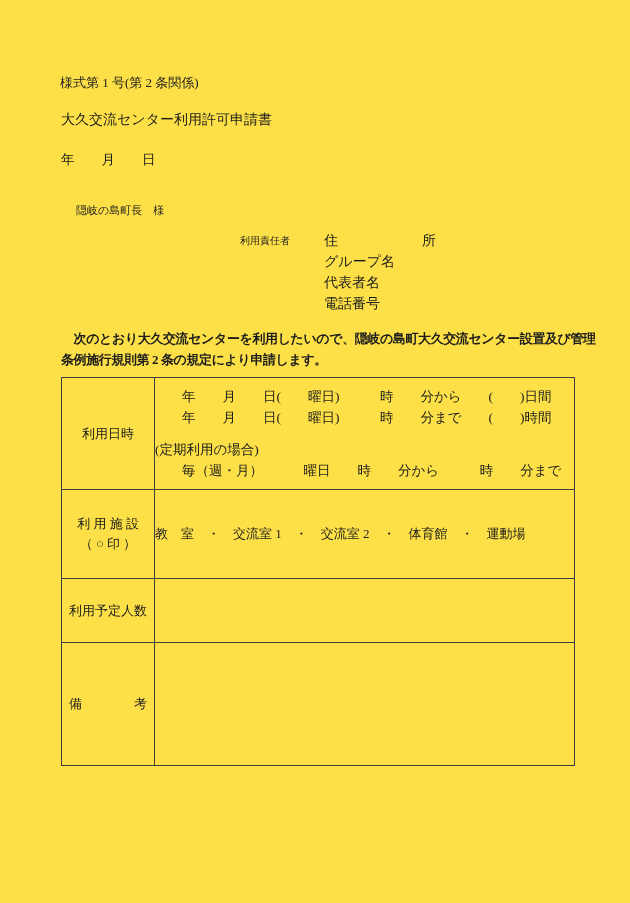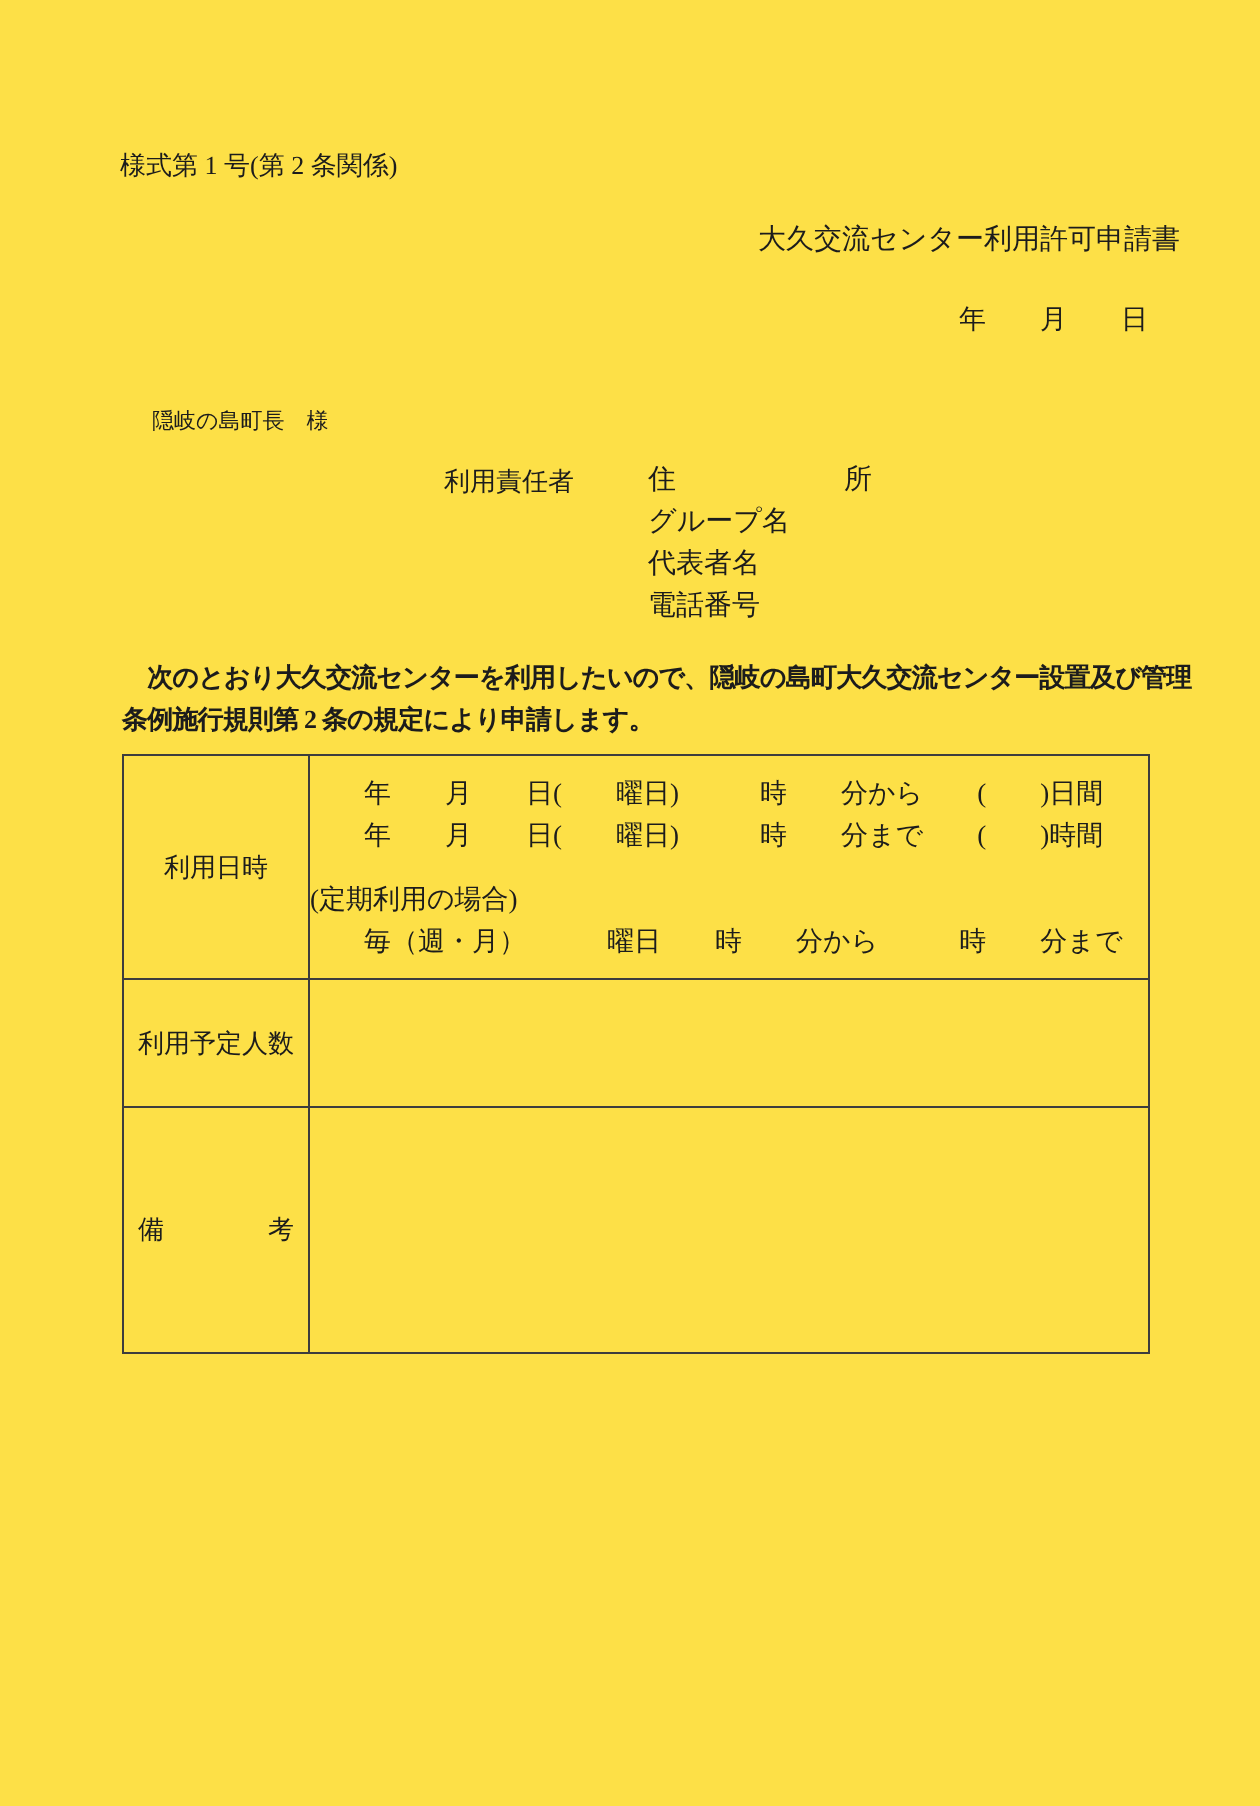--- a/index.html
+++ b/index.html
@@ -10,25 +10,25 @@
     margin: 0 auto;
     background: #fde047;
     color: #1c1c1c;
     font-family: "Liberation Serif", "DejaVu Serif", serif;
     overflow: hidden;
   }
   .pre { white-space: pre; }
   .abs { position: absolute; }
 
   .form-number { left: 60px; top: 74px; font-size: 13px; }
-  .doc-title   { left: 61px; top: 111px; width: 529px; text-align: right; font-size: 14px; }
-  .date-line   { left: 61px; top: 151px; width: 529px; text-align: right; padding-right: 16px; box-sizing: border-box; font-size: 13.5px; }
+  .doc-title   { left: 61px; top: 111px; width: 529px; text-align: left; font-size: 14px; }
+  .date-line   { left: 61px; top: 151px; width: 529px; padding-right: 16px; box-sizing: border-box; font-size: 13.5px; }
   .addressee   { left: 76px; top: 203px; font-size: 11px; }
 
-  .applicant-label  { left: 222px; top: 230px; font-size: 13px; line-height: 21px; }
+  .applicant-label  { left: 240px; top: 230px; font-size: 10px; line-height: 21px; }
   .applicant-fields { left: 324px; top: 230px; font-size: 14px; line-height: 21px; }
 
   .body-text { left: 61px; top: 329px; font-size: 13px; letter-spacing: -0.4px; line-height: 20.5px; font-weight: bold; }
 
   table.form-table {
     position: absolute;
     left: 61px; top: 377px;
     width: 514px;
     border-collapse: collapse;
     table-layout: fixed;
@@ -89,20 +89,29 @@
       </td>
       <td class="content-cell cell-top datetime-cell">
         <div class="line pre">　　年　　月　　日(　　曜日)　　　時　　分から　　(　　)日間</div>
         <div class="line pre">　　年　　月　　日(　　曜日)　　　時　　分まで　　(　　)時間</div>
         <div class="gap pre"></div>
         <div class="line pre">(定期利用の場合)</div>
         <div class="line pre">　　毎（週・月）　　　曜日　　時　　分から　　　時　　分まで</div>
       </td>
     </tr>
 
+    <tr class="r2">
+      <td class="label-cell">
+        <div class="pre">利 用 施 設</div>
+        <div class="pre">（ ○ 印 ）</div>
+      </td>
+      <td class="content-cell facilities-cell">
+        <div class="pre">教　室　・　交流室 1　・　交流室 2　・　体育館　・　運動場</div>
+      </td>
+    </tr>
 
 
     <tr class="r4">
       <td class="label-cell">
         <div class="pre">利用予定人数</div>
       </td>
       <td class="content-cell">
         <div class="pre"></div>
       </td>
     </tr>

